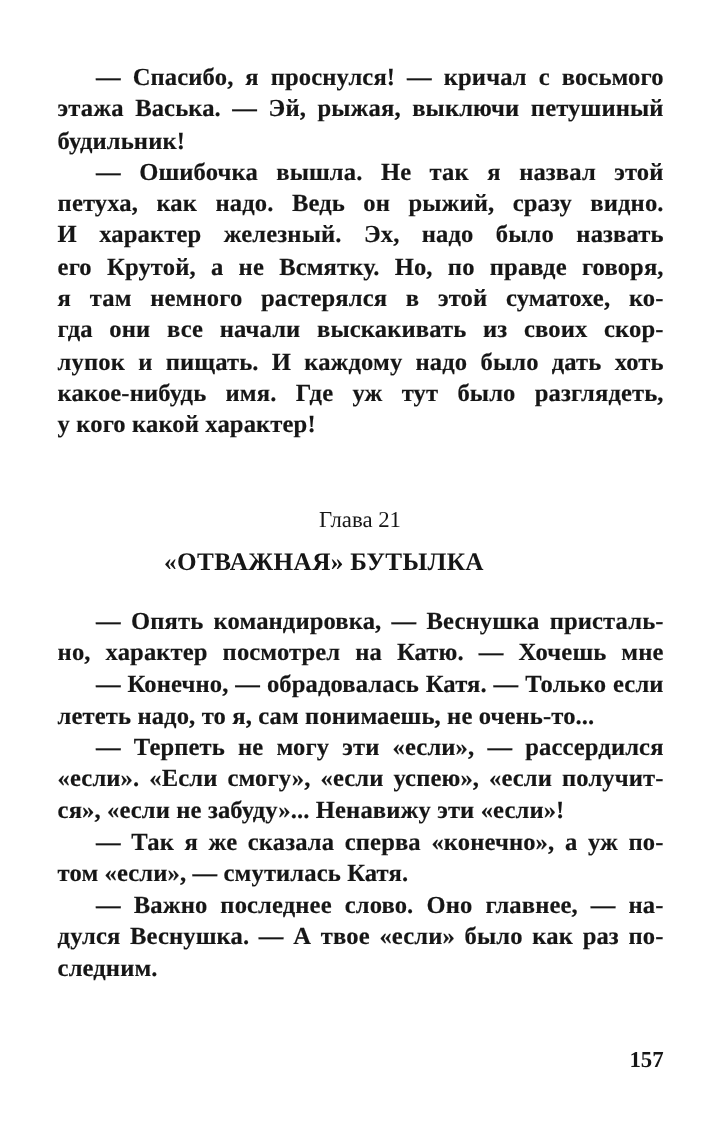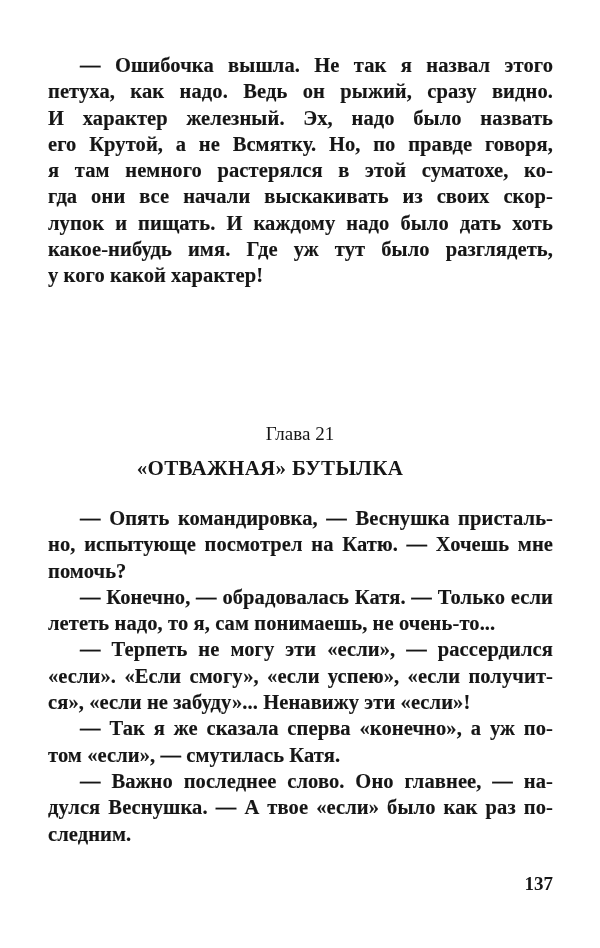--- a/index.html
+++ b/index.html
@@ -33,40 +33,44 @@
     position: absolute; right: 47px; top: 873px; font-size: 19px; font-weight: bold;
   }
   .ln { white-space: nowrap; }
   .ln.j { white-space: normal; }
 </style>
 </head>
 <body>
 
 <div class="block1">
   <p class="p">
-    <span class="ln j first">— Ошибочка вышла. Не так я назвал этого</span>
+    <span class="ln j first">— Спасибо, я проснулся! — кричал с восьмого</span>
+    <span class="ln j">этажа Васька. — Эй, рыжая, выключи петушиный</span>
+    <span class="ln j last">будильник!</span>
+  </p>
+  <p class="p">
+    <span class="ln j first">— Ошибочка вышла. Не так я назвал этой</span>
     <span class="ln j">петуха, как надо. Ведь он рыжий, сразу видно.</span>
     <span class="ln j">И характер железный. Эх, надо было назвать</span>
     <span class="ln j">его Крутой, а не Всмятку. Но, по правде говоря,</span>
     <span class="ln j">я там немного растерялся в этой суматохе, ко-</span>
     <span class="ln j">гда они все начали выскакивать из своих скор-</span>
     <span class="ln j">лупок и пищать. И каждому надо было дать хоть</span>
     <span class="ln j">какое-нибудь имя. Где уж тут было разглядеть,</span>
     <span class="ln j last">у кого какой характер!</span>
   </p>
 </div>
 
 <div class="chapter-label">Глава 21</div>
 <div class="chapter-title">«ОТВАЖНАЯ» БУТЫЛКА</div>
 
 <div class="block2">
   <p class="p">
     <span class="ln j first">— Опять командировка, — Веснушка присталь-</span>
-    <span class="ln j">но, испытующе посмотрел на Катю. — Хочешь мне</span>
-    <span class="ln j last">помочь?</span>
+    <span class="ln j">но, характер посмотрел на Катю. — Хочешь мне</span>
   </p>
   <p class="p">
     <span class="ln j first">— Конечно, — обрадовалась Катя. — Только если</span>
     <span class="ln j last">лететь надо, то я, сам понимаешь, не очень-то...</span>
   </p>
   <p class="p">
     <span class="ln j first">— Терпеть не могу эти «если», — рассердился</span>
     <span class="ln j">«если». «Если смогу», «если успею», «если получит-</span>
     <span class="ln j last">ся», «если не забуду»... Ненавижу эти «если»!</span>
   </p>
@@ -74,13 +78,13 @@
     <span class="ln j first">— Так я же сказала сперва «конечно», а уж по-</span>
     <span class="ln j last">том «если», — смутилась Катя.</span>
   </p>
   <p class="p">
     <span class="ln j first">— Важно последнее слово. Оно главнее, — на-</span>
     <span class="ln j">дулся Веснушка. — А твое «если» было как раз по-</span>
     <span class="ln j last">следним.</span>
   </p>
 </div>
 
-<div class="page-number">137</div>
+<div class="page-number">157</div>
 
 </body></html>

